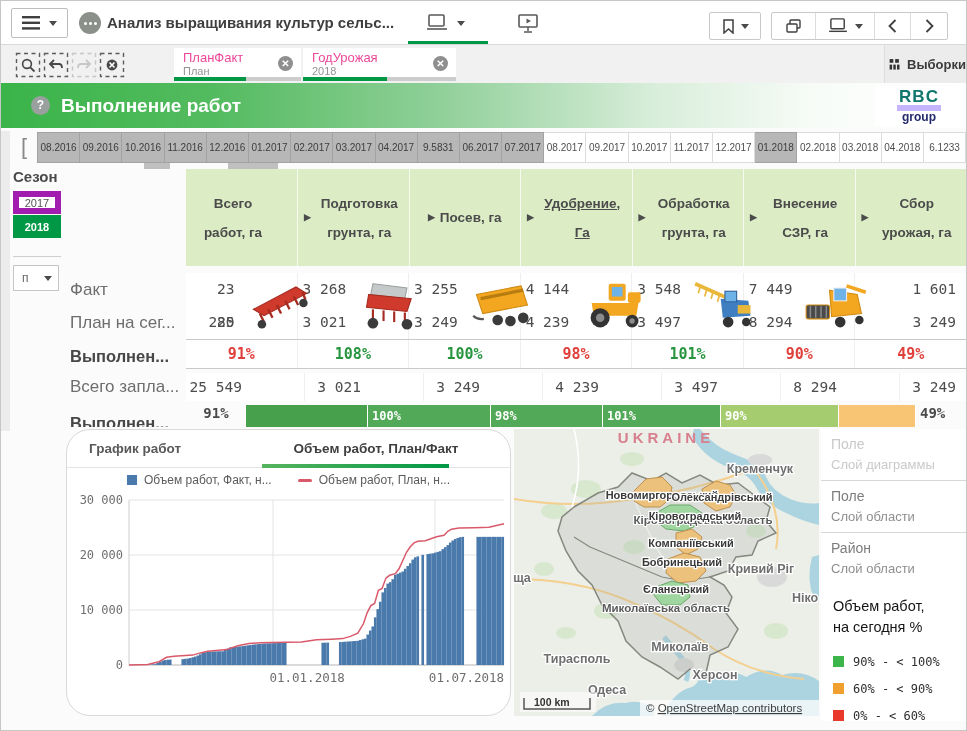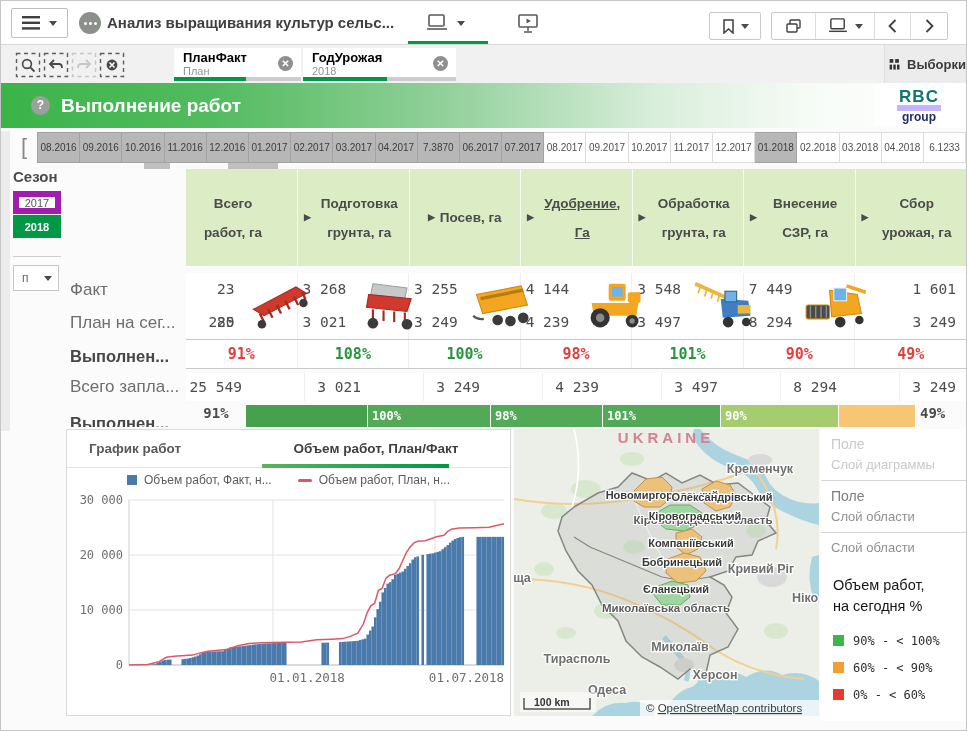--- a/index.html
+++ b/index.html
@@ -21,21 +21,21 @@
   .ico-btn{display:flex;align-items:center;justify-content:center;}
   .view-underline{position:absolute;left:407px;top:40px;width:80px;height:3px;background:#009845;}
   .tb-group{position:absolute;top:11px;height:28px;border:1px solid #c9c9c9;border-radius:2px;background:#fff;display:flex;}
   .tb-cell{height:100%;display:flex;align-items:center;justify-content:center;gap:6px;cursor:pointer;}
   .tb-cell + .tb-cell{border-left:1px solid #dcdcdc;}
 
   
   .selbar{position:absolute;left:0;top:44px;width:100%;height:38px;background:#f1f1f1;}
   .selTool{position:absolute;top:51px;width:26px;height:26px;cursor:pointer;}
   .chip{position:absolute;top:47px;height:33px;background:#fff;cursor:pointer;overflow:hidden;}
-  .chip .f{position:absolute;left:9px;top:2px;font-size:13px;font-weight:bold;color:#000000;}
+  .chip .f{position:absolute;left:9px;top:2px;font-size:13px;font-weight:normal;color:#ec4899;}
   .chip .v{position:absolute;left:9px;top:17px;font-size:11px;color:#949494;}
   .chip .x{position:absolute;right:8px;top:8px;width:15px;height:15px;border-radius:50%;background:#8f8f8f;color:#fff;
            font-size:10px;line-height:15px;text-align:center;font-weight:bold;}
   .chip .barbg{position:absolute;left:0;bottom:0;width:100%;height:4px;background:#cdcdcd;}
   .chip .barfg{position:absolute;left:0;bottom:0;height:4px;background:#009845;}
   .selections-zone{position:absolute;right:0;top:44px;width:82px;height:38px;background:#ececec;border-left:1px solid #dcdcdc;
                    display:flex;align-items:center;gap:7px;padding-left:4px;cursor:pointer;}
   .selections-zone span{font-size:13px;font-weight:bold;color:#3b3b3b;}
 
   
@@ -94,21 +94,21 @@
   .tcell{flex:1;line-height:28px;text-align:right;padding-right:62px;font-size:14.5px;color:#4c4c4c;border-left:1px solid #efefef;}
   .tcell:first-child{border-left:none;}
   .tcell.last{padding-right:10px;}
   .gauge-lead{position:absolute;left:190px;top:236px;width:50px;text-align:center;font-size:14px;font-weight:bold;color:#4a4a4a;}
   .gauge{position:absolute;left:245px;top:236px;height:22px;display:flex;}
   .gseg{height:22px;line-height:22px;font-size:12px;font-weight:bold;color:#fff;padding-left:4px;overflow:hidden;border-right:1px solid #fff;}
   .gauge-tail{position:absolute;left:919px;top:236px;font-size:14px;font-weight:bold;color:#4a4a4a;}
 
   
   .card{position:absolute;background:#fff;border:1px solid #d9d9d9;}
-  .chart-card{left:65px;top:428px;width:445px;height:287px;}
+  .chart-card{left:65px;top:428px;width:445px;height:287px;border-radius:24px;}
   .ctabs{position:relative;height:38px;border-bottom:1px solid #e4e4e4;display:flex;}
   .ctab1{width:175px;line-height:38px;padding-left:22px;font-size:13.5px;font-weight:bold;color:#5a5a5a;cursor:pointer;}
   .ctab2{flex:1;line-height:38px;text-align:center;font-size:13.5px;font-weight:bold;color:#3f3f3f;cursor:pointer;}
   .ctab-underline{position:absolute;left:195px;top:34px;width:187px;height:4px;
                   background:linear-gradient(90deg,#53ae5ე0,#2f9e4f,#009845);background:linear-gradient(90deg,#58b45e,#009845);}
   .clegend{height:24px;display:flex;align-items:center;justify-content:center;gap:26px;}
   .clegend .item{display:flex;align-items:center;gap:7px;font-size:12px;color:#5c5c5c;}
   .sq{width:10px;height:10px;}
   .ln{width:14px;height:3px;border-radius:2px;}
 
@@ -280,21 +280,21 @@
   <div class="timeline" id="timeline">
       <div class="tl-cell ex">08.2016</div>
       <div class="tl-cell ex">09.2016</div>
       <div class="tl-cell ex">10.2016</div>
       <div class="tl-cell ex">11.2016</div>
       <div class="tl-cell ex">12.2016</div>
       <div class="tl-cell ex">01.2017</div>
       <div class="tl-cell ex">02.2017</div>
       <div class="tl-cell ex">03.2017</div>
       <div class="tl-cell ex">04.2017</div>
-      <div class="tl-cell ex">7.3870</div>
+      <div class="tl-cell ex">9.5831</div>
       <div class="tl-cell ex">06.2017</div>
       <div class="tl-cell ex">07.2017</div>
       <div class="tl-cell">08.2017</div>
       <div class="tl-cell">09.2017</div>
       <div class="tl-cell">10.2017</div>
       <div class="tl-cell">11.2017</div>
       <div class="tl-cell">12.2017</div>
       <div class="tl-cell ex">01.2018</div>
       <div class="tl-cell">02.2018</div>
       <div class="tl-cell">03.2018</div>
@@ -706,20 +706,21 @@
   <div class="panel" id="mappanel">
       <div class="psec muted">
         <div class="t">Поле</div>
         <div class="s">Слой диаграммы</div>
       </div>
       <div class="psec norm">
         <div class="t">Поле</div>
         <div class="s">Слой области</div>
       </div>
       <div class="psec norm nb">
+        <div class="t">Район</div>
         <div class="s">Слой области</div>
       </div>
       <div class="ptitle">
         <div>Объем работ,</div>
         <div>на сегодня %</div>
       </div>
       <div class="pleg">
         <div class="item">
           <span class="sw" style="background: rgb(60, 181, 74);"></span>
           <span class="lb mono">90% - &lt; 100%</span>

